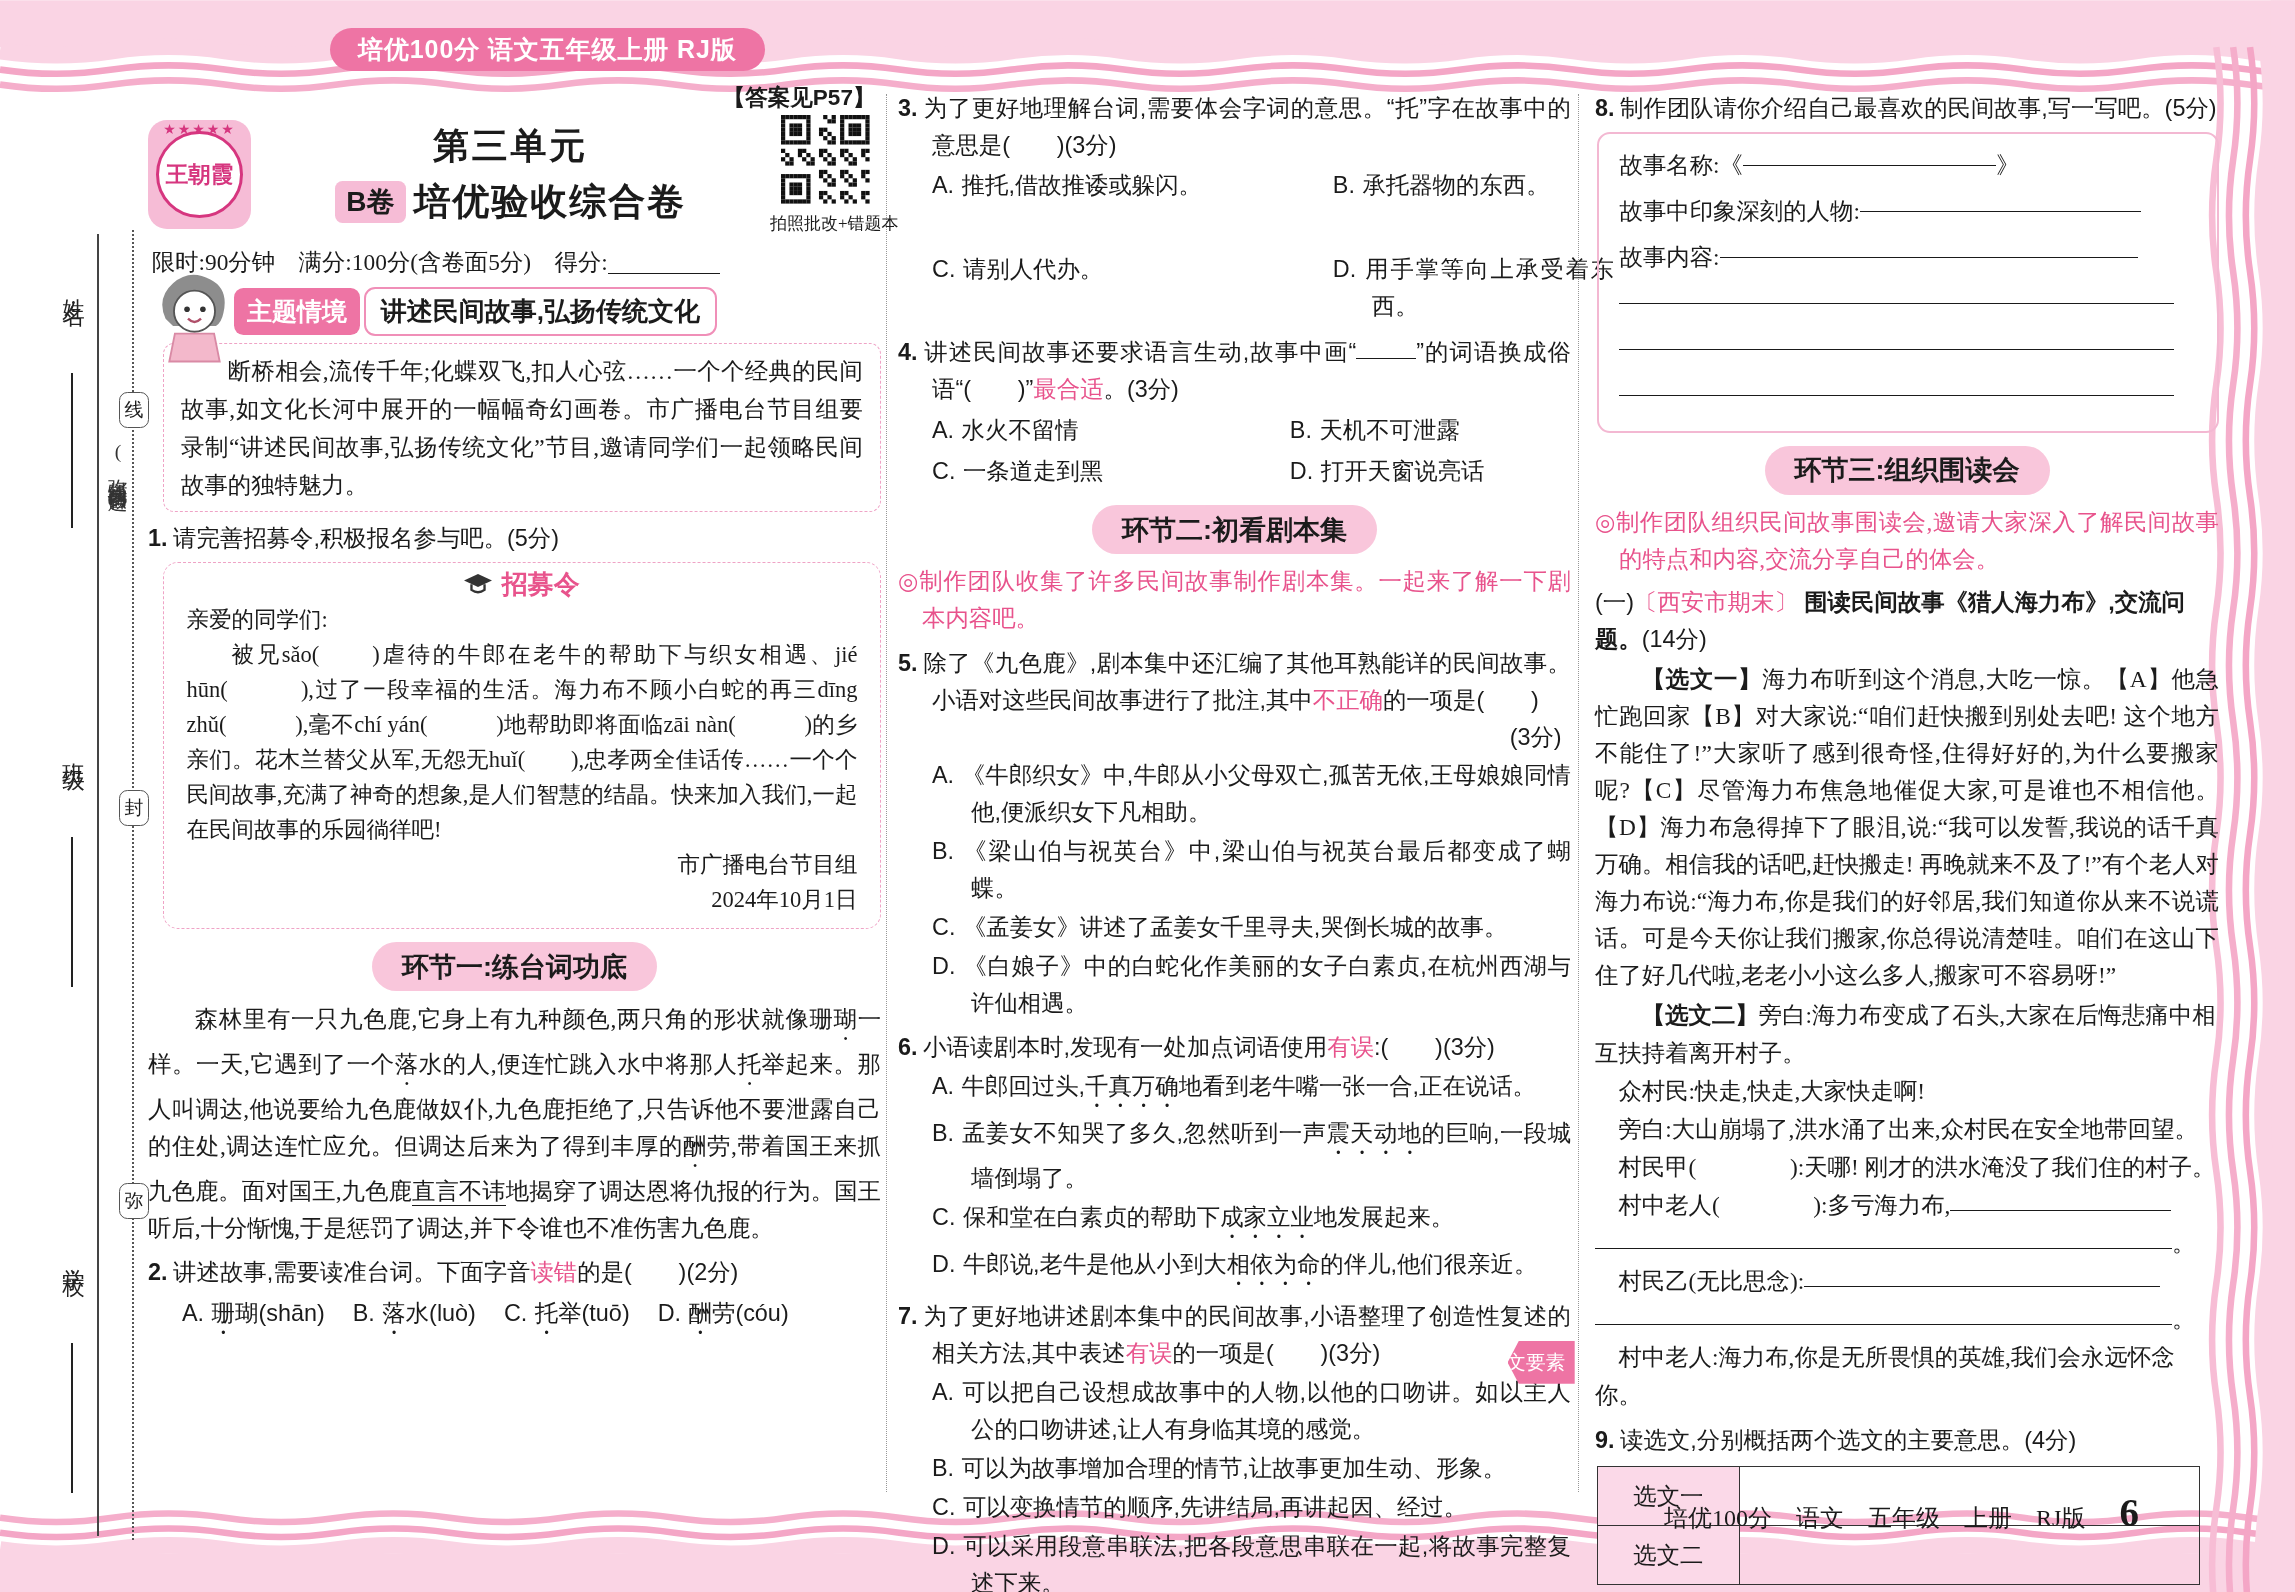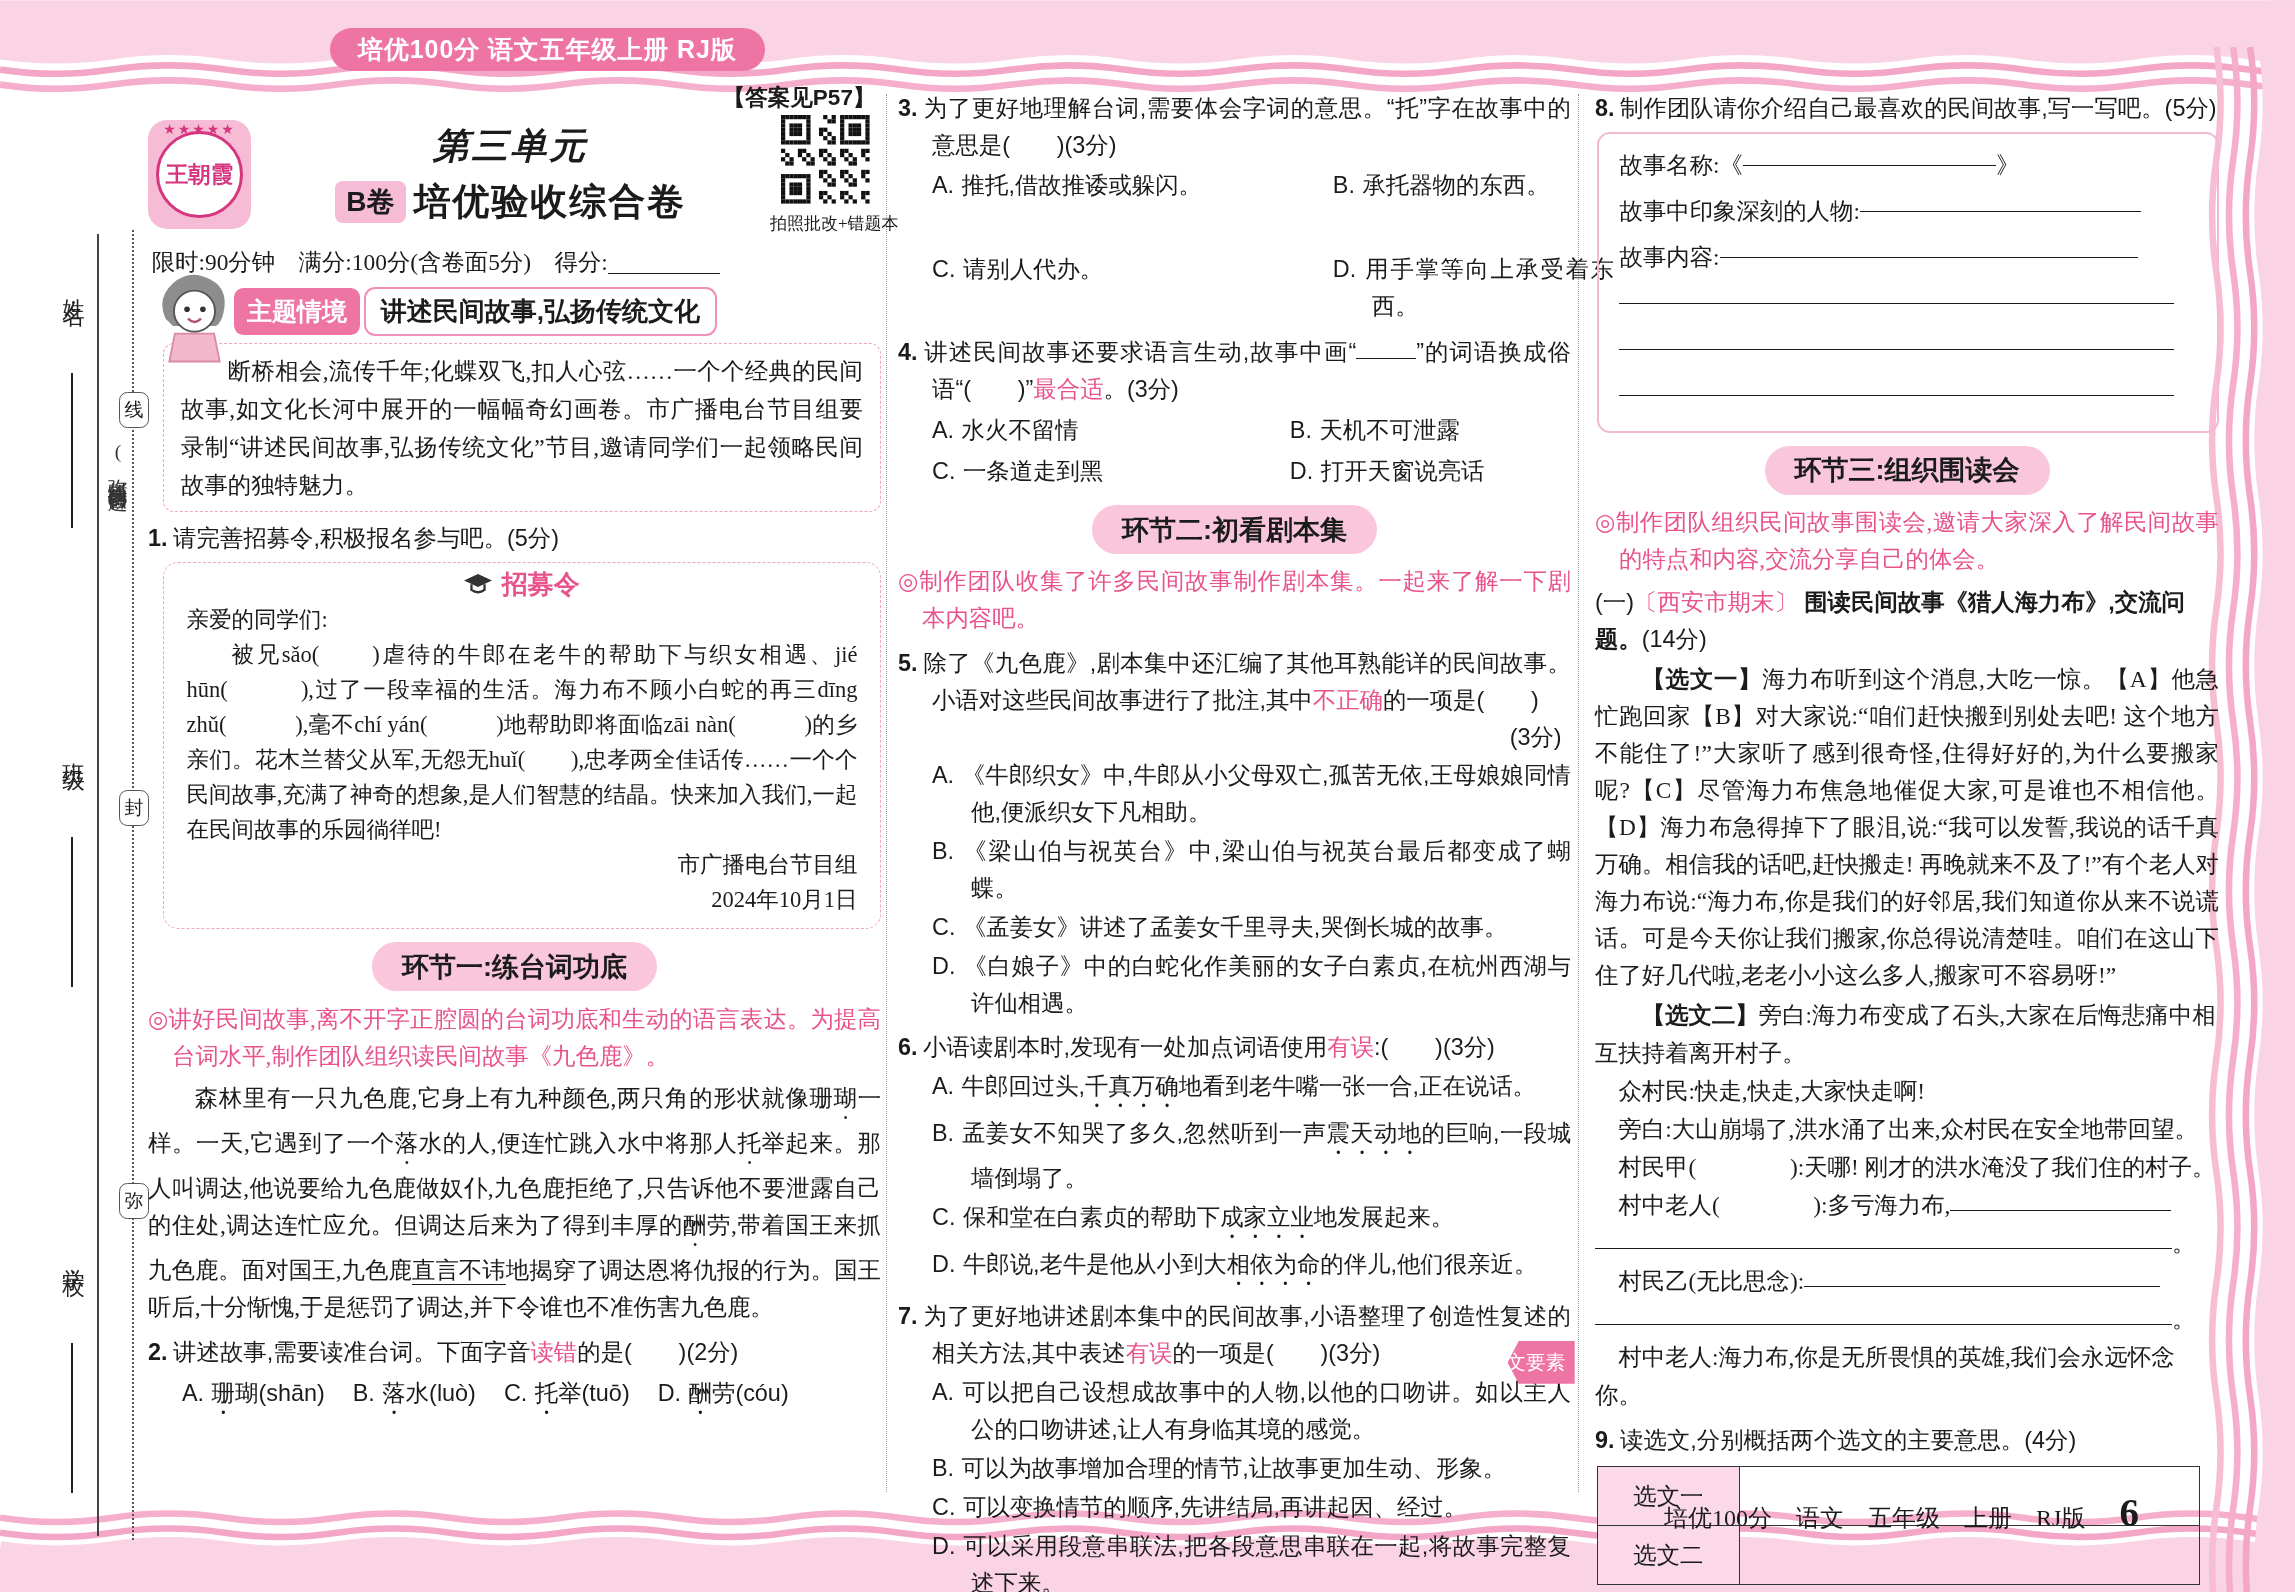--- a/index.html
+++ b/index.html
@@ -34,21 +34,21 @@
   .hdr{display:flex;align-items:center;margin-top:1.9px;}
   .logo{width:103px;height:109px;background:#F6BCD6;border-radius:19px;position:relative;flex:none;
     display:flex;align-items:center;justify-content:center;}
   .logo-circle{width:81px;height:81px;border-radius:50%;background:#fff;border:3.7px solid #D6367F;
     display:flex;align-items:center;justify-content:center;}
   .logo-text{color:#D6367F;font-weight:bold;font-size:22.5px;}
   .logo-stars{position:absolute;top:0.9px;left:0;width:100%;text-align:center;color:#D6367F;
     font-size:14px;letter-spacing:1.9px;}
   .title-block{flex:1;text-align:center;}
   .unit-title{font-size:36px;font-weight:bold;letter-spacing:2.8px;
-    font-family:"Liberation Sans","DejaVu Sans",sans-serif;font-style:italic;}
+    font-family:"Liberation Sans","DejaVu Sans",sans-serif;}
   .title-line{display:flex;align-items:center;justify-content:center;gap:8px;margin-top:5.6px;}
   .bvol{background:#F6BCD6;border-radius:7.5px;padding:1.9px 11.2px;font-size:28px;font-weight:bold;
     font-family:"Liberation Sans","DejaVu Sans",sans-serif;}
   .ptitle{font-size:37px;font-weight:bold;letter-spacing:1.9px;
     font-family:"Liberation Sans","DejaVu Sans",sans-serif;}
   .qr-block{width:111px;flex:none;text-align:center;}
   .qr-cap{font-size:17px;margin-top:2.8px;white-space:nowrap;}
   .meta{font-size:23.4px;margin:11.2px 0 1.9px 3.7px;}
   
   .theme-wrap{position:relative;margin-top:9.4px;}
@@ -392,21 +392,20 @@
       </div>
       <div class="letter">
         <div>亲爱的同学们:</div>
         <div class="letter-body">被兄sǎo(　　)虐待的牛郎在老牛的帮助下与织女相遇、jié hūn(　　　),过了一段幸福的生活。海力布不顾小白蛇的再三dīng zhǔ(　　　),毫不chí yán(　　　)地帮助即将面临zāi nàn(　　　)的乡亲们。花木兰替父从军,无怨无huǐ(　　),忠孝两全佳话传……一个个民间故事,充满了神奇的想象,是人们智慧的结晶。快来加入我们,一起在民间故事的乐园徜徉吧!</div>
         <div class="sign">市广播电台节目组</div>
         <div class="sign">2024年10月1日</div>
       </div>
     </div>
 
     <div class="section-pill">环节一:练台词功底</div>
-    <div class="lead">◎讲好民间故事,离不开字正腔圆的台词功底和生动的语言表达。为提高台词水平,制作团队组织读民间故事《九色鹿》。</div>
     <div class="bodytext"><span class="rt-p">森林里有一只九色鹿,它身上有九种颜色,两只角的形状就像珊</span><span class="rt-dot">瑚</span><span class="rt-p">一样。一天,它遇到了一个</span><span class="rt-dot">落</span><span class="rt-p">水的人,便连忙跳入水中将那人</span><span class="rt-dot">托</span><span class="rt-p">举起来。那人叫调达,他说要给九色鹿做奴仆,九色鹿拒绝了,只告诉他不要泄露自己的住处,调达连忙应允。但调达后来为了得到丰厚的</span><span class="rt-dot">酬</span><span class="rt-p">劳,带着国王来抓九色鹿。面对国王,九色鹿</span><span class="rt-u">直言不讳</span><span class="rt-p">地揭穿了调达恩将仇报的行为。国王听后,十分惭愧,于是惩罚了调达,并下令谁也不准伤害九色鹿。</span></div>
 
     <div class="q">
       <span class="qnum">2.</span><span><span class="rt-p">讲述故事,需要读准台词。下面字音</span><span class="rt-hl">读错</span><span class="rt-p">的是(　　)(2分)</span></span>
       <div class="optrow" style="text-indent:0;">
         <span class="opt"><span class="olabel">A.</span><span><span class="rt-dot">珊</span><span class="rt-p">瑚(shān)</span></span></span>
         <span class="opt"><span class="olabel">B.</span><span><span class="rt-dot">落</span><span class="rt-p">水(luò)</span></span></span>
         <span class="opt"><span class="olabel">C.</span><span><span class="rt-dot">托</span><span class="rt-p">举(tuō)</span></span></span>
         <span class="opt"><span class="olabel">D.</span><span><span class="rt-dot">酬</span><span class="rt-p">劳(cóu)</span></span></span>
       </div>

